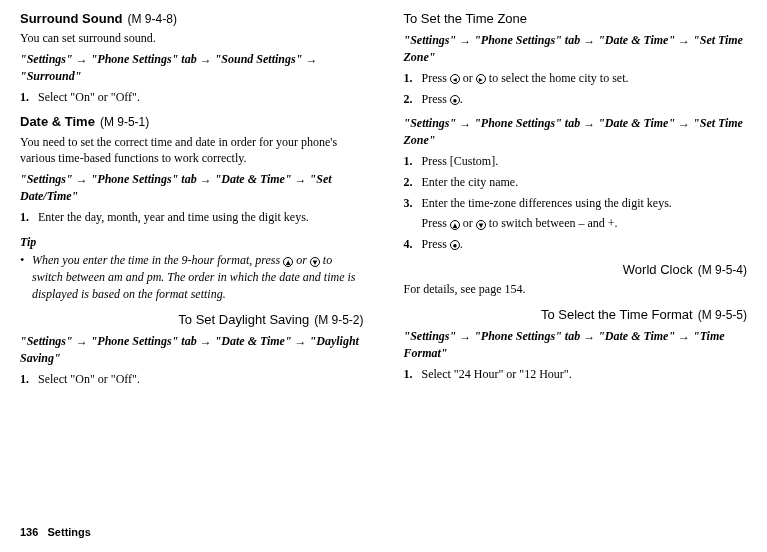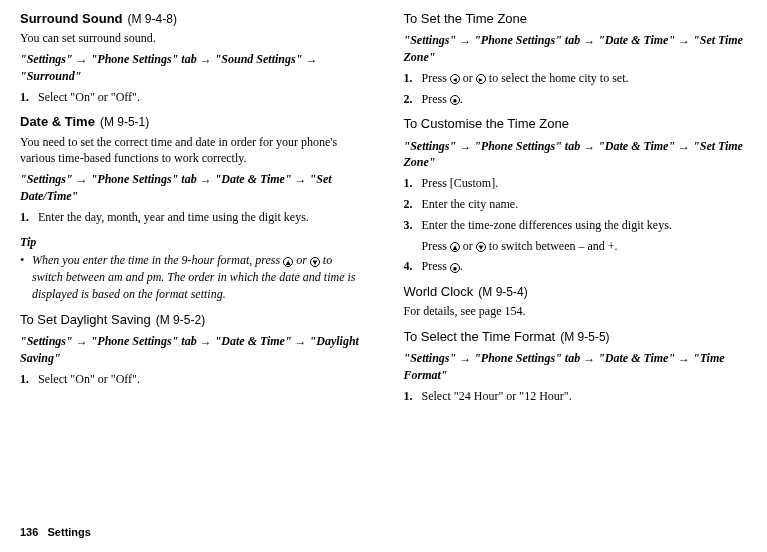--- a/index.html
+++ b/index.html
@@ -99,20 +99,21 @@
     position: absolute;
     bottom: 12px;
     left: 20px;
     font-family: Arial, Helvetica, sans-serif;
     font-size: 11px;
     font-weight: bold;
     text-align: right;
   }
   .sub-row {
     margin-top: 6px;
+    text-align: right;
   }
   .block {
     margin-bottom: 8px;
   }
 </style>
 </head>
 <body>
 
 <div class="page">
 
@@ -209,21 +210,20 @@
       </div>
       <div class="step">
         <span class="step-num">2.</span>
         <span>
           <span>Press </span><span class="circleicon">●</span><span>.</span>
         </span>
       </div>
     </div>
 
     <div class="block">
-      <div class="subheading">To Customise the Time Zone</div>
       <div class="path">
         <span>"Settings"</span>
         <span class="arrow"> →</span>
         <span>"Phone Settings" tab</span>
         <span class="arrow"> → </span>
         <span>"Date &amp; Time"</span>
         <span class="arrow"> → </span>
         <span>"Set Time Zone"</span>
       </div>
       <div class="step">

